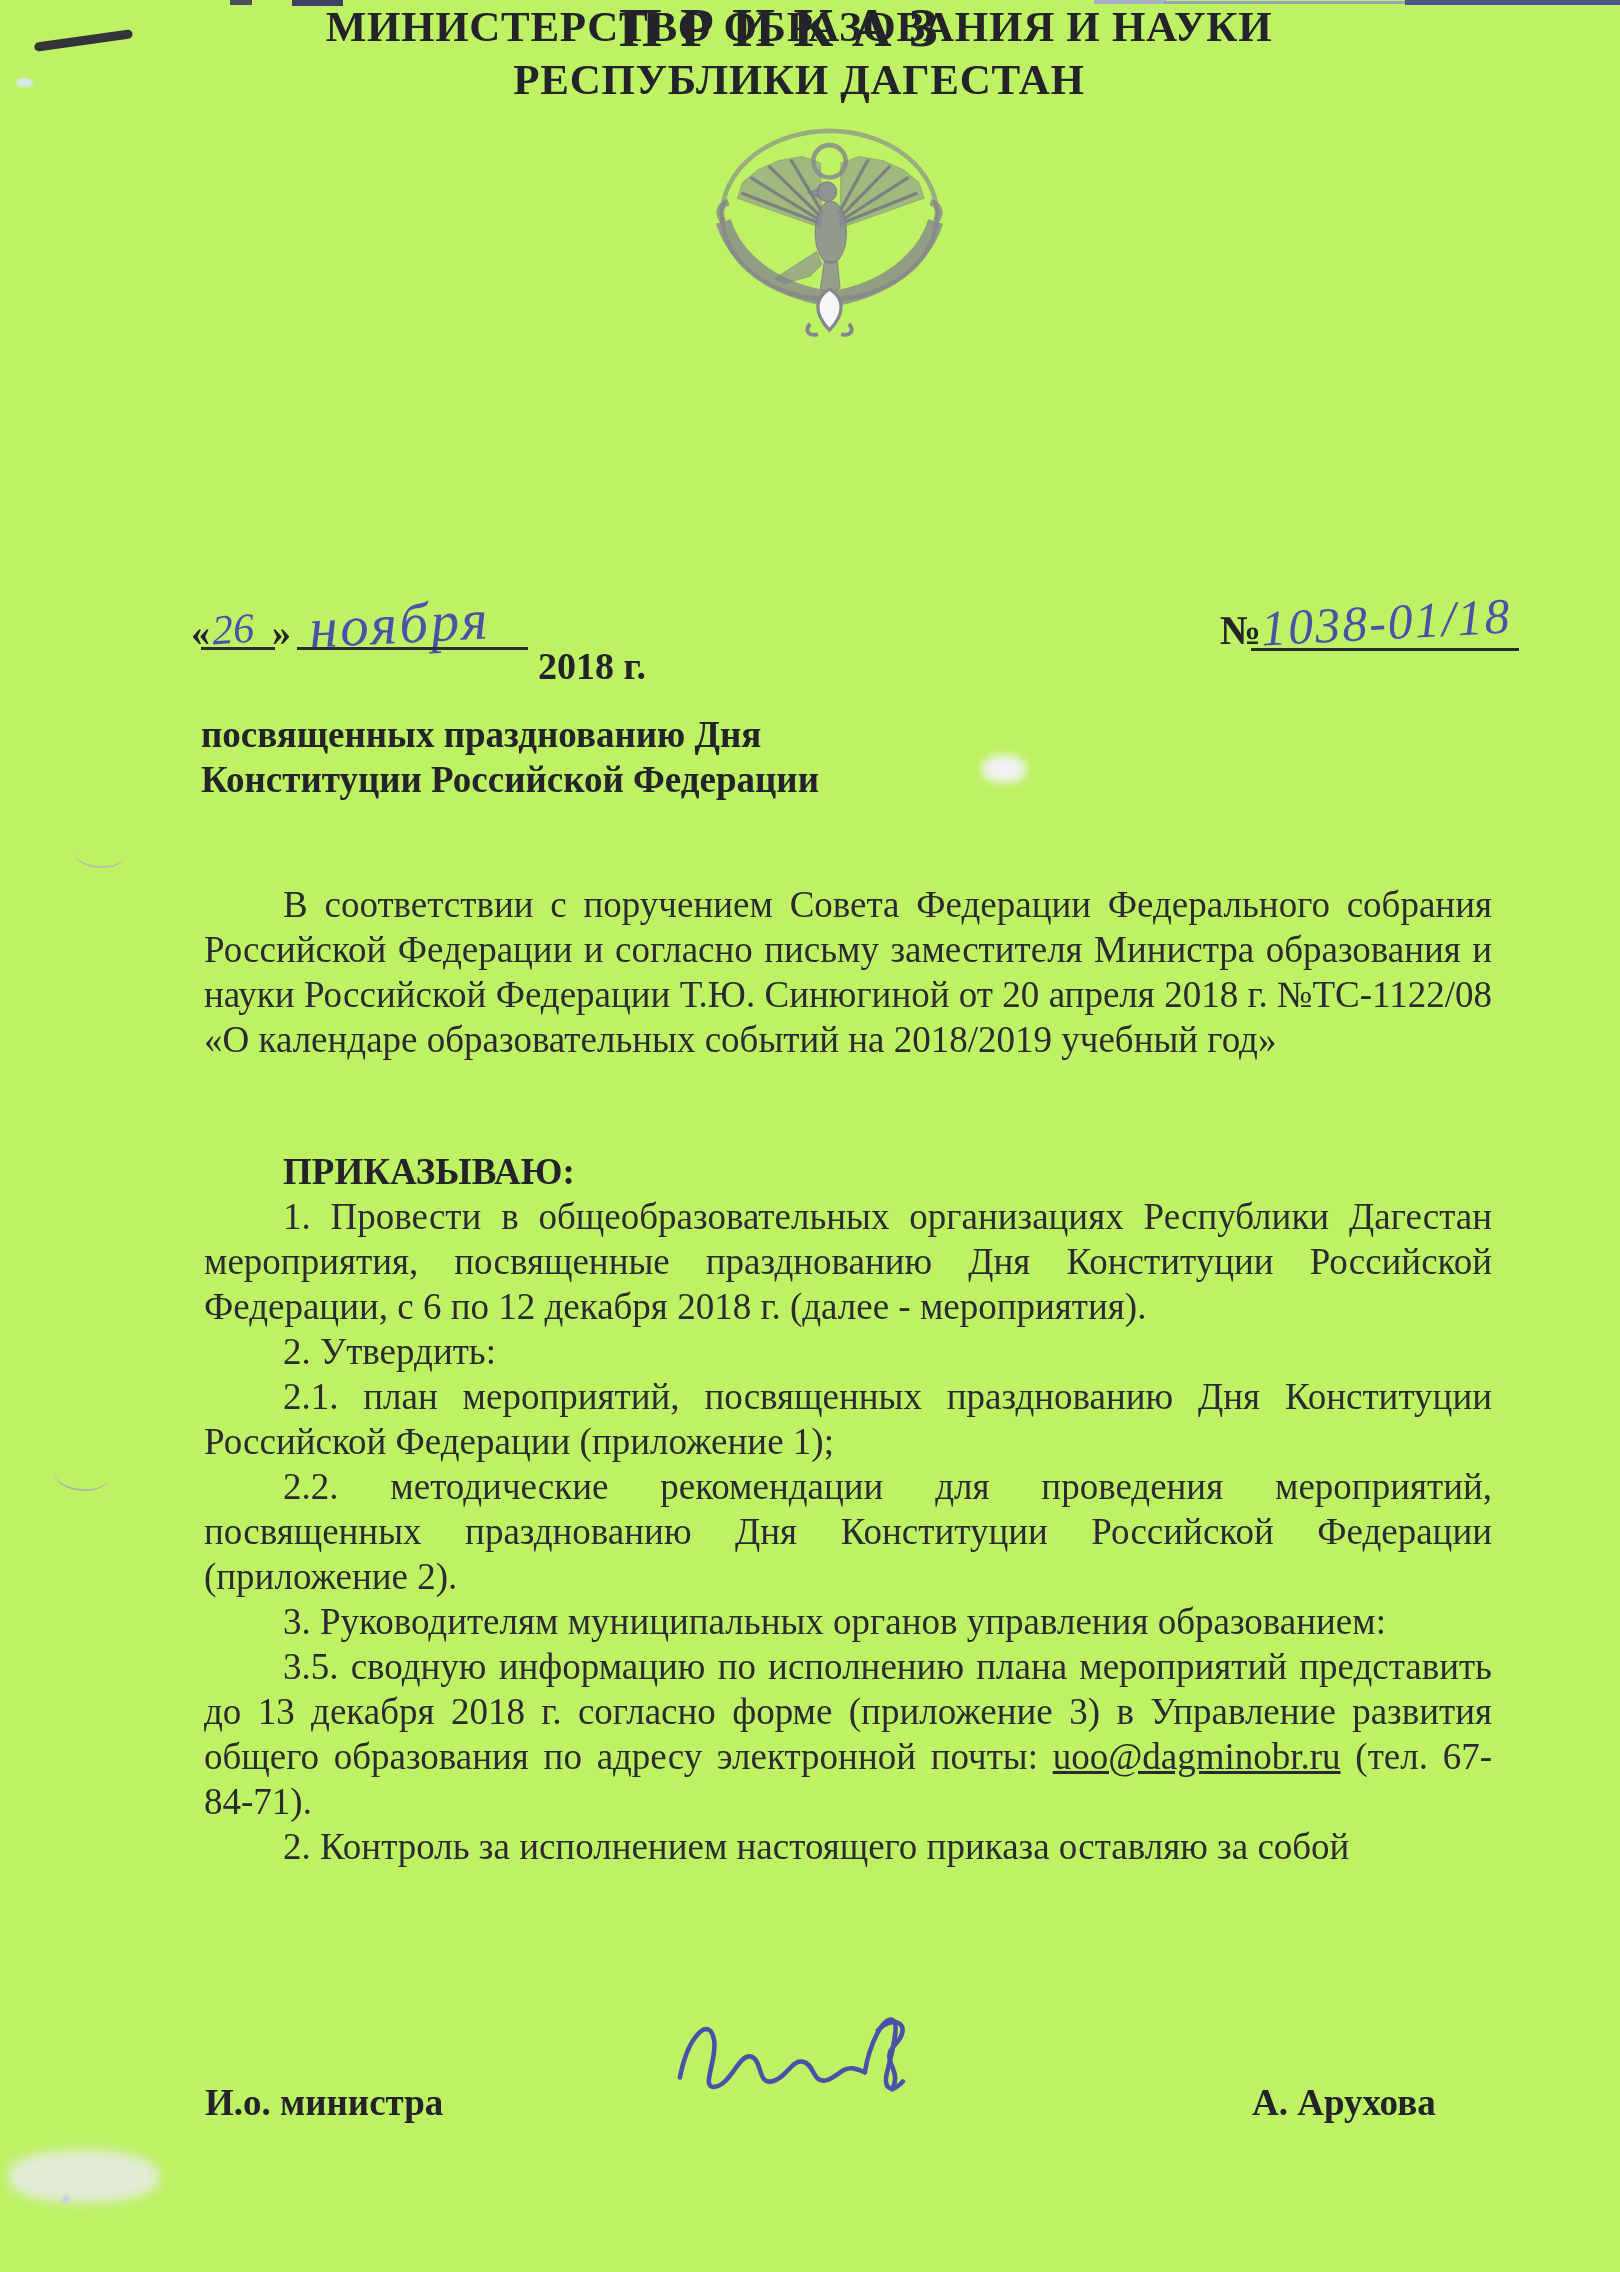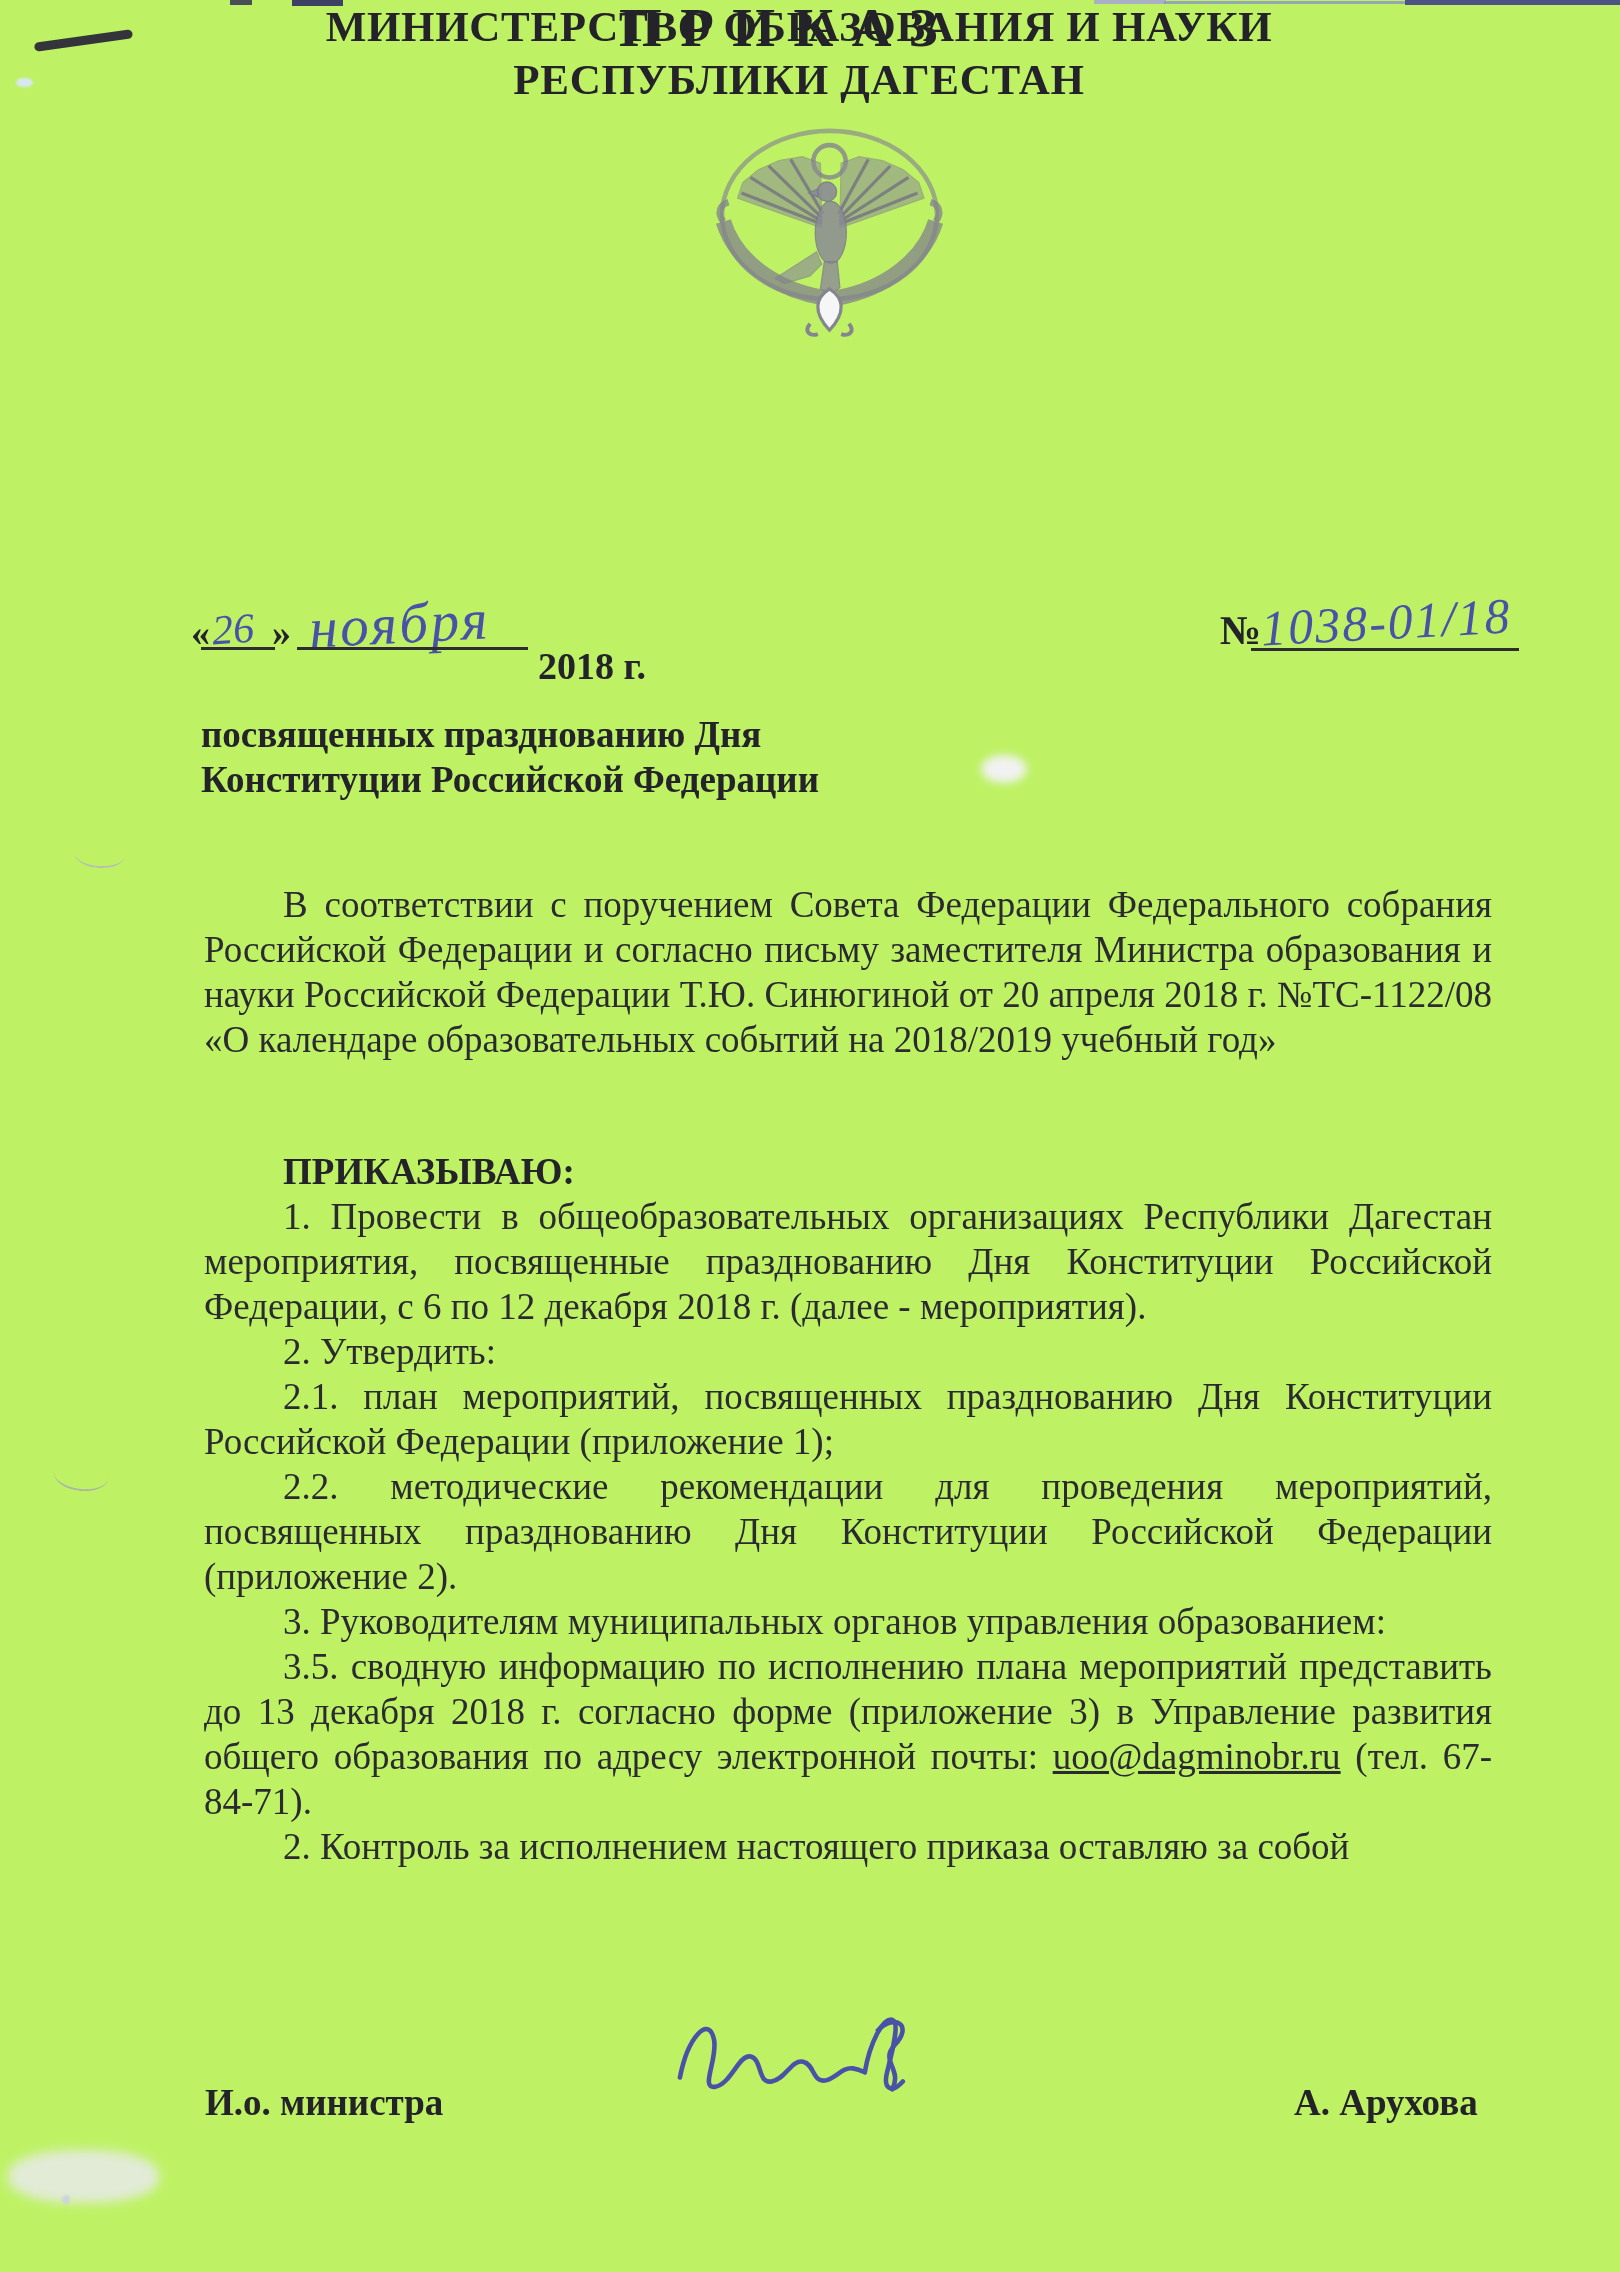--- a/index.html
+++ b/index.html
@@ -157,16 +157,16 @@
   <span class="abs sig-label" style="left:205px;top:2081px;">И.о. министра</span>
 
   <svg class="abs" style="left:661px;top:1991px;" width="283" height="118" viewBox="0 0 430 180" aria-hidden="true">
     <g fill="none" stroke="#4a52a8" stroke-width="7" stroke-linecap="round">
       <path d="M28,132 C40,70 72,36 80,74 C86,104 58,150 82,146 C106,142 118,96 136,100 C154,104 146,142 168,138 C190,134 198,104 216,108 C234,112 230,142 252,136 C268,131 276,116 292,118 C300,119 306,122 310,124"></path>
       <path d="M310,124 C318,78 338,40 352,44 C364,48 352,92 344,124 C338,148 350,158 368,138"></path>
       <path d="M330,60 C356,34 384,52 356,82 C332,107 368,118 352,150"></path>
     </g>
   </svg>
 
-  <span class="abs sig-label" style="left:1294px;top:2081px;">А. Арухова</span>
+  <span class="abs sig-label" style="left:1252px;top:2081px;">А. Арухова</span>
 
 </div>
 
 
 </body></html>

